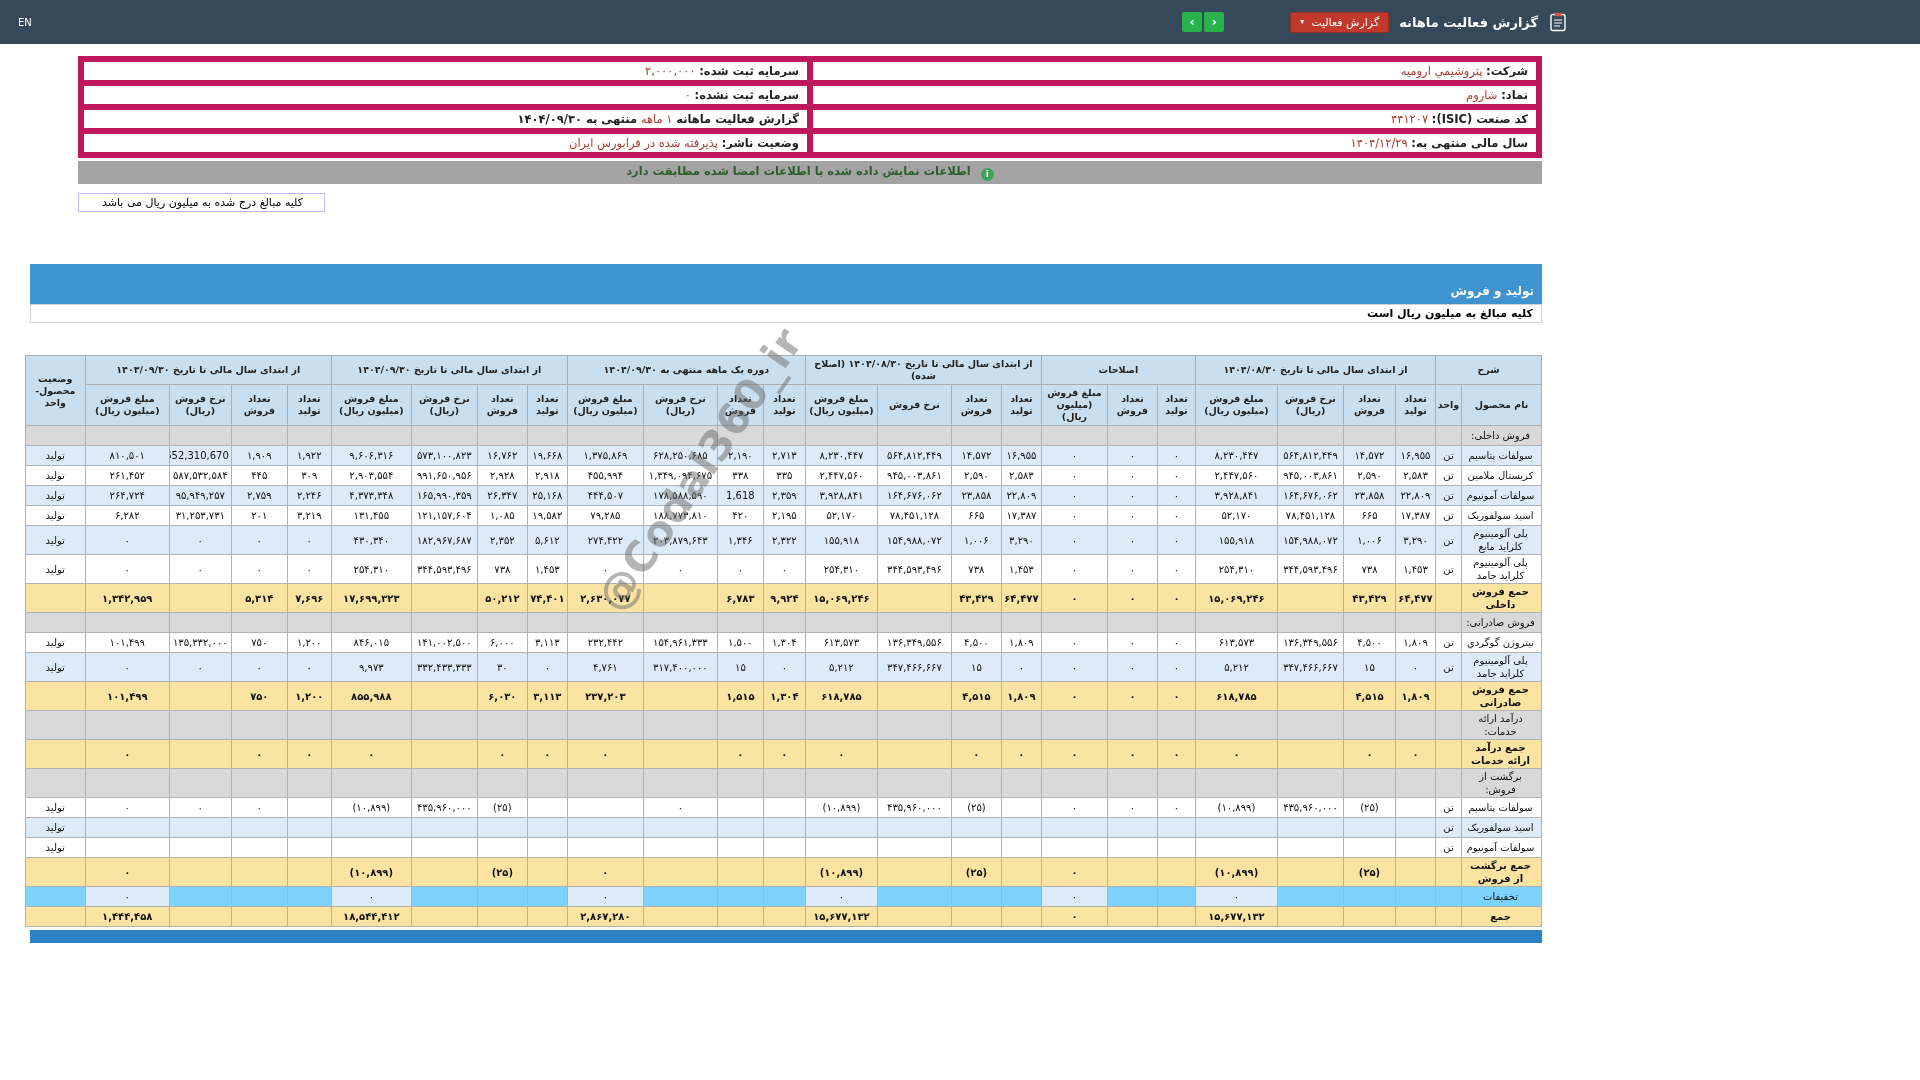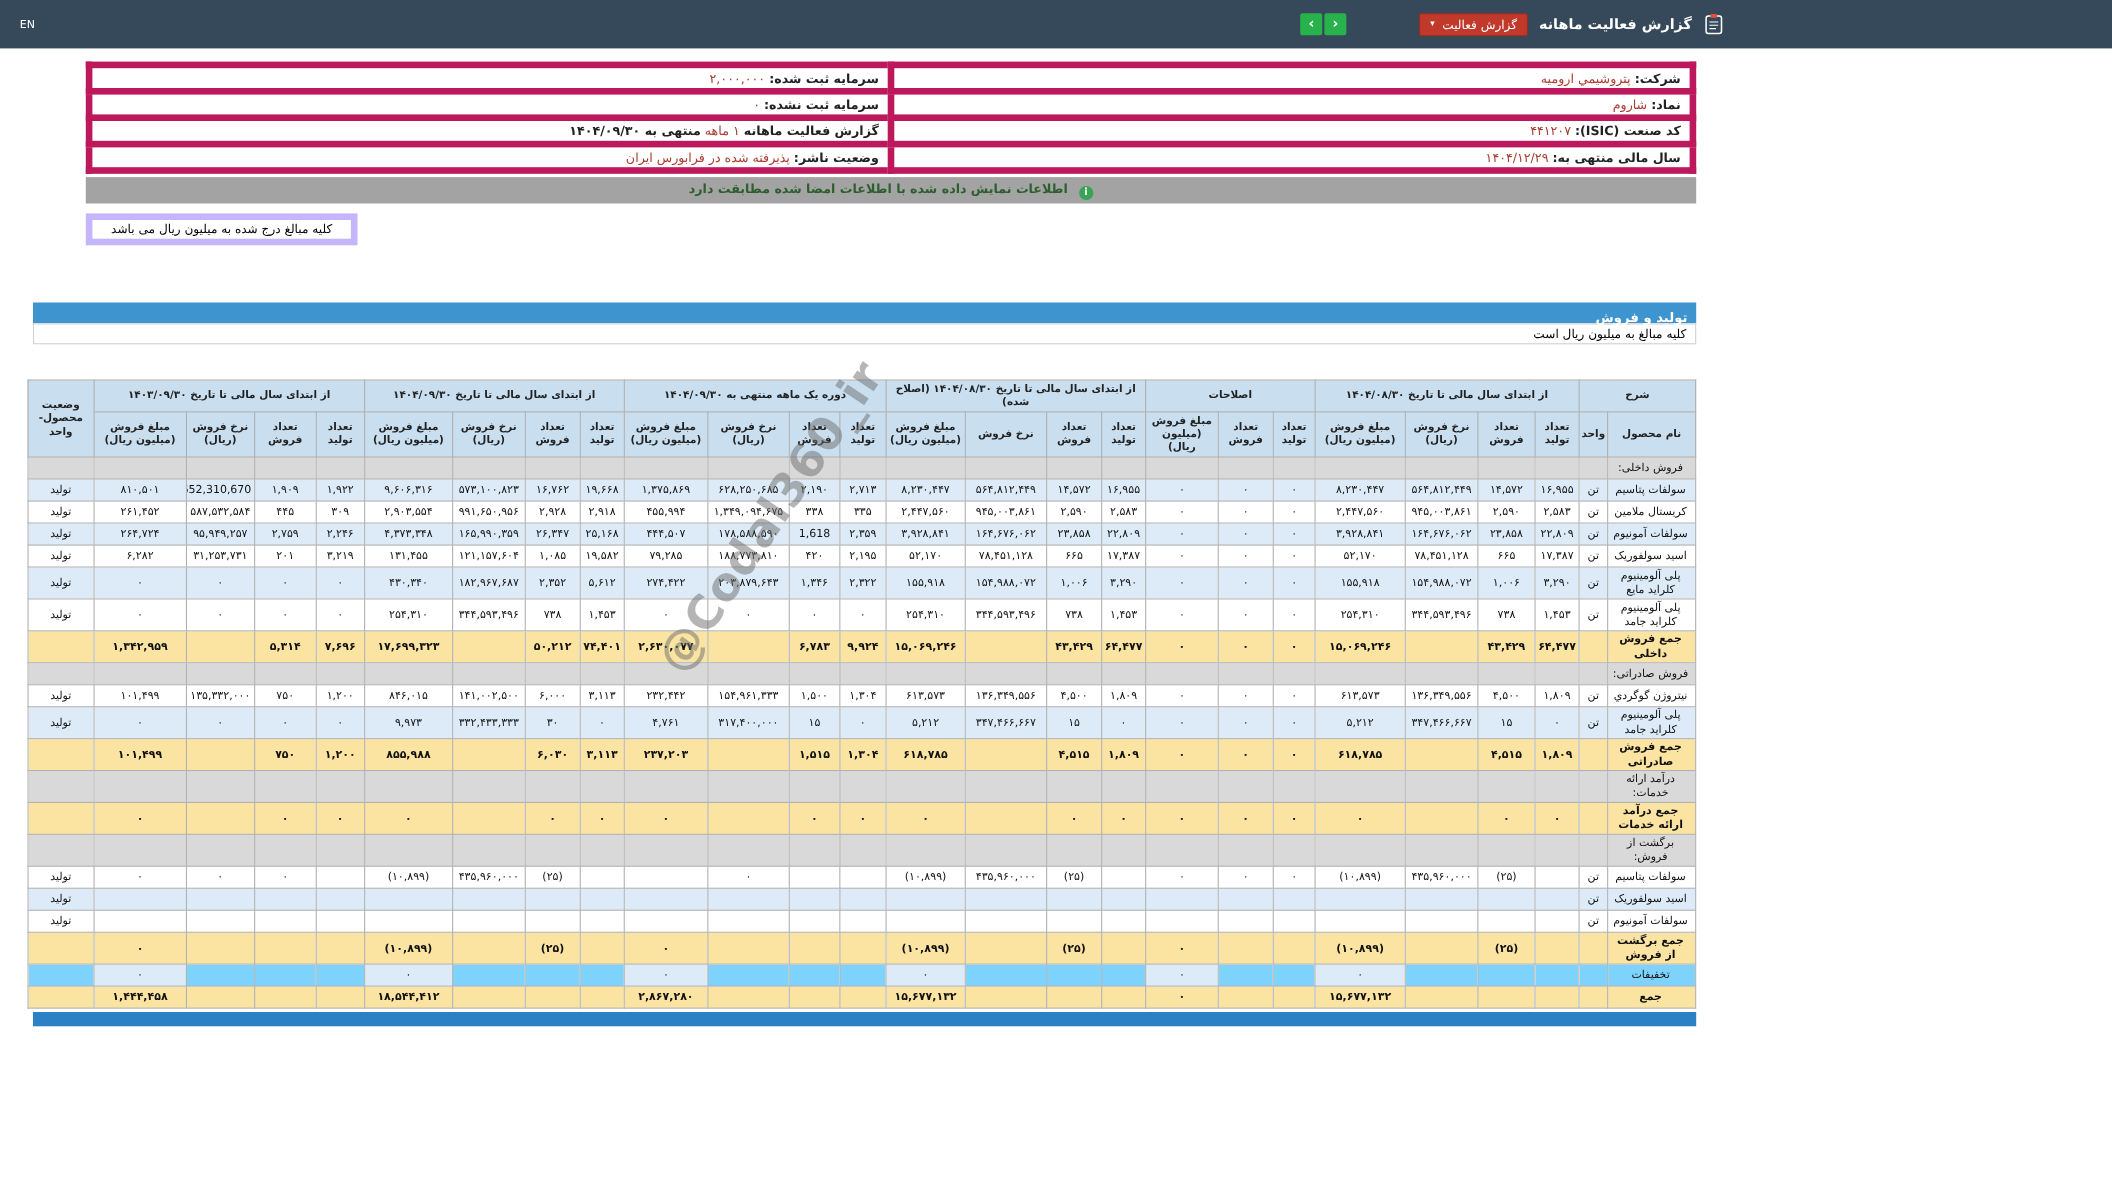--- a/index.html
+++ b/index.html
@@ -28,27 +28,27 @@
              background:#fff;white-space:nowrap}
   .info-label{font-weight:bold;color:#222}
   .info-red{color:#a93c33}
 
   .green-banner{margin-top:3px;background:#a3a3a3;text-align:center;font-size:11.5px;
                 color:#2d5e2d;font-weight:bold;padding:3px 0;line-height:14px}
   .info-circle{display:inline-block;width:13px;height:13px;border-radius:50%;background:#3aa356;
                color:#fff;font-size:9px;font-weight:bold;line-height:13px;text-align:center;
                vertical-align:-2px;margin-left:6px;font-style:normal}
 
-  .million-box{margin-top:9px;margin-right:auto;margin-left:0;width:247px;border:6px solid #c4b5fd;
-               text-align:center;font-size:11px;padding:2px 3px;background:#fff}
+  .million-box{margin-top:9px;margin-right:auto;margin-left:0;width:247px;border:1px solid #c4b5fd;
+               font-size:11px;padding:2px 21px;background:#fff}
 
   
   .report{margin:52px 378px 0 30px;position:relative}
-  .section-bar{background:#3d94cf;color:#fff;font-weight:bold;font-size:12px;padding:7px 8px;height:19px}
-  .amount-note{border:1px solid #d2d2d2;font-weight:normal;font-size:11px;padding:2px 8px;background:#fff}
+  .section-bar{background:#3d94cf;color:#fff;font-weight:bold;font-size:12px;padding:20px 8px;height:19px}
+  .amount-note{border:1px solid #d2d2d2;font-weight:bold;font-size:11px;padding:2px 8px;background:#fff}
 
   .data-table{margin-top:32px;border-collapse:collapse;table-layout:fixed;width:100%;font-size:10px}
   .data-table th{background:#c9dff0;border:1px solid #aeaeae;font-weight:bold;padding:2px 1px;
                  font-size:9.5px;color:#222;vertical-align:middle;line-height:12px}
   .data-table thead tr:first-child th{height:20px}
   .data-table thead tr:last-child th{height:36px}
   .data-table td{border:1px solid #b2b2b2;padding:1px 2px;height:20px;text-align:center;
                  color:#111;line-height:13px;vertical-align:middle;overflow:hidden}
   .c-name{text-align:right;padding-right:4px !important}
   .row-section .c-name{font-weight:normal}

